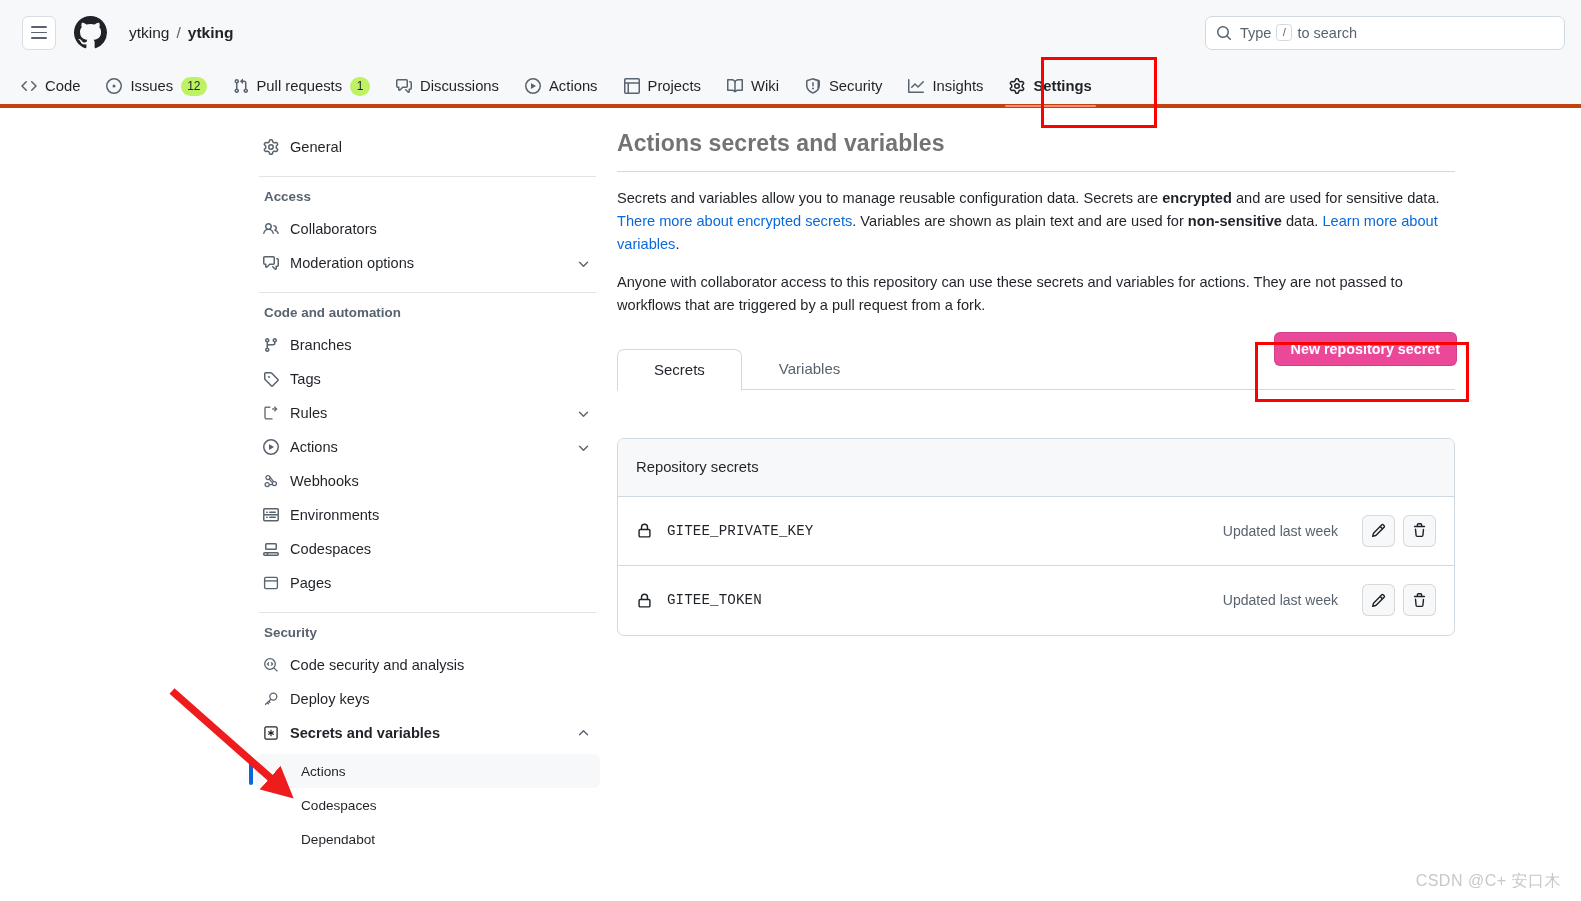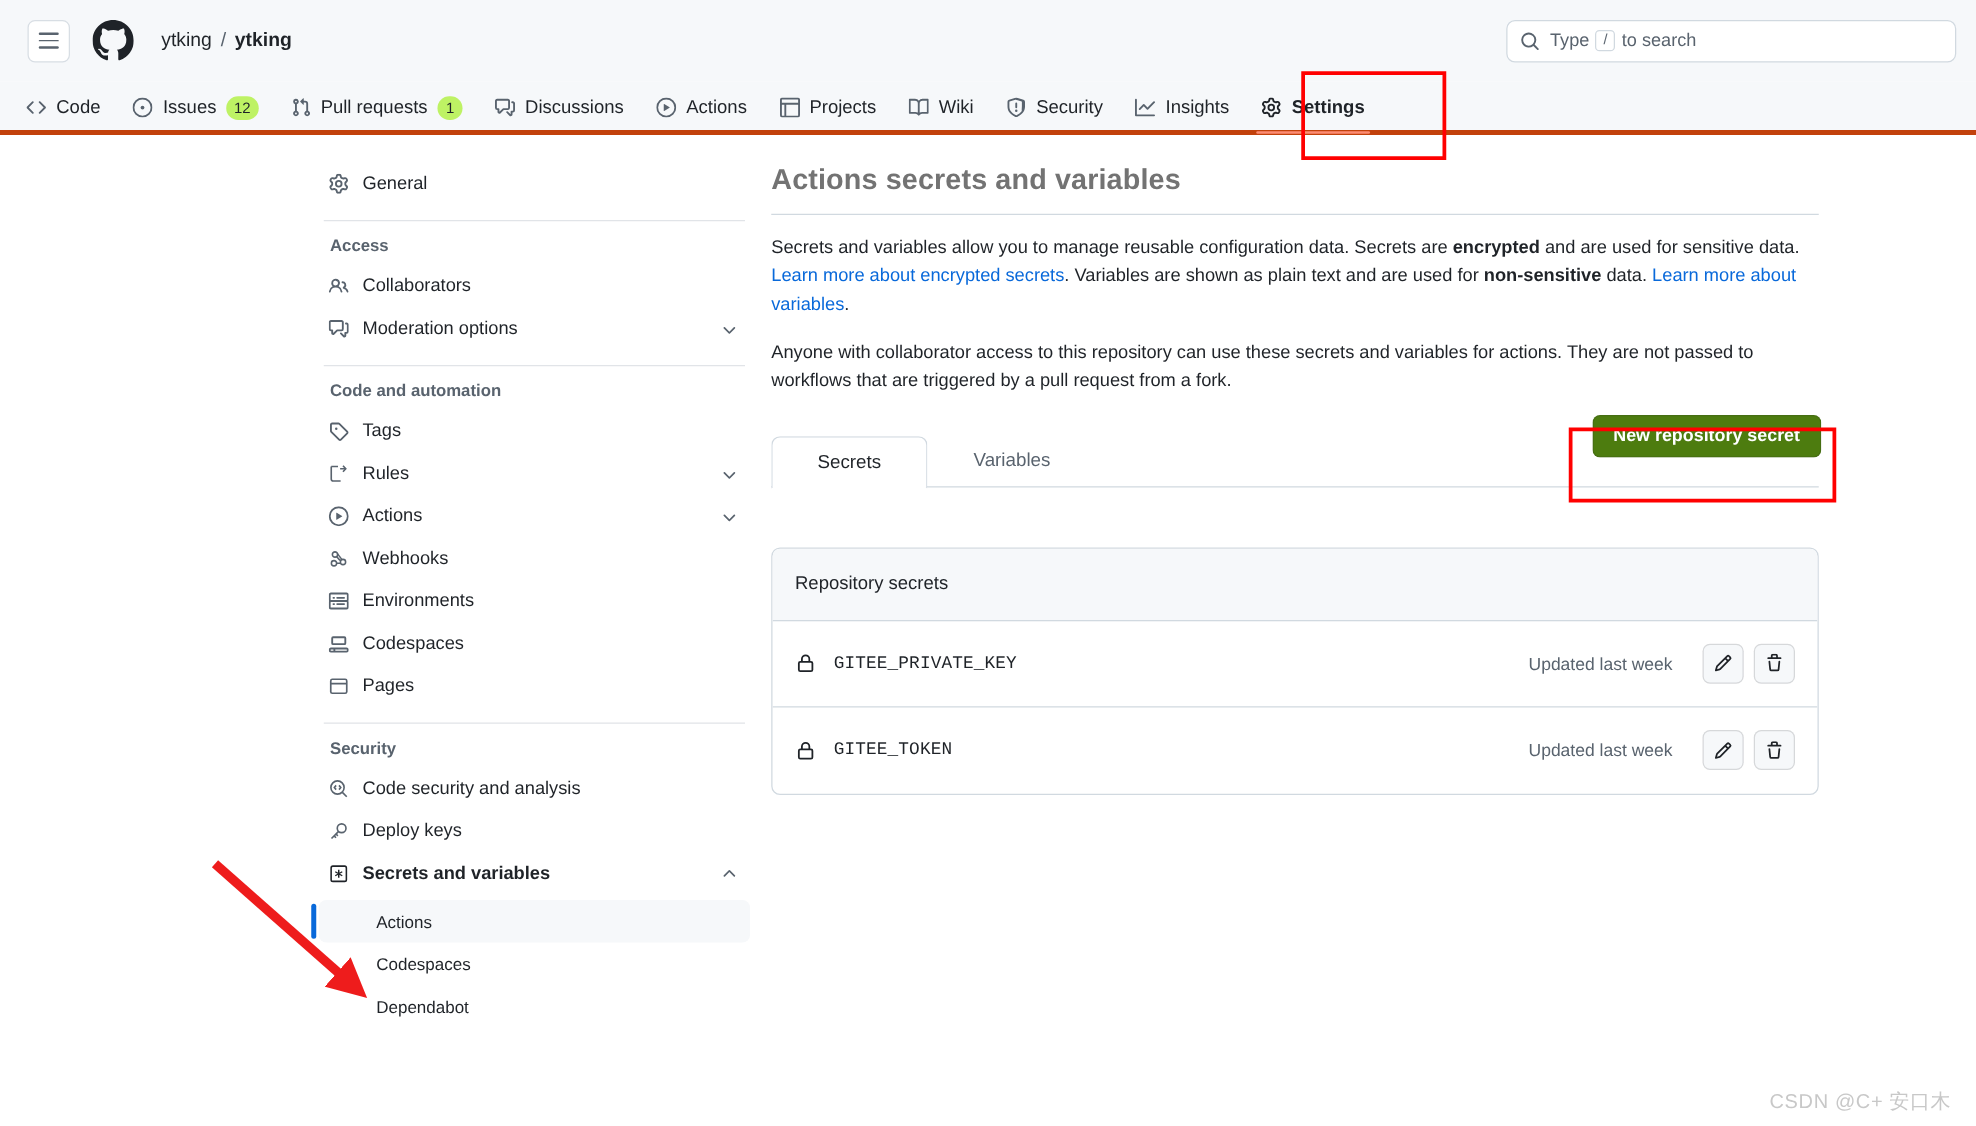--- a/index.html
+++ b/index.html
@@ -141,21 +141,21 @@
     border-color: #d1d9e0; border-bottom-color: #ffffff;
     margin-bottom: -1px;
   }
   .tab-underline {
     position: absolute; left: 0; right: 0; bottom: 0;
     height: 1px; background: #d1d9e0; z-index: 1;
   }
   .new-secret-btn {
     position: absolute; right: -2px; top: -12px;
     height: 34px; padding: 0 16px;
-    background: #4d7c0f; color: #ffffff;
+    background: #ec4899; color: #ffffff;
     border: 1px solid rgba(31,35,40,.15); border-radius: 6px;
     font-size: 14.3px; font-weight: 700;
     display: flex; align-items: center; justify-content: center;
     cursor: pointer; font-family: "Liberation Sans", sans-serif;
     z-index: 3;
   }
 
   
   .card {
     border: 1px solid #d1d9e0; border-radius: 7px;
@@ -381,20 +381,28 @@
           <svg width="15" height="15" viewBox="0 0 16 16" fill="#59636e">
               <path d="M12.78 6.22a.75.75 0 0 1 0 1.06l-4.25 4.25a.75.75 0 0 1-1.06 0L3.22 7.28a.749.749 0 0 1 .326-1.275.749.749 0 0 1 .734.215L8 9.94l3.72-3.72a.75.75 0 0 1 1.06 0Z"></path>
             </svg>
         </span>
       </a>
 
       <div class="side-divider"></div>
 
       <div class="side-heading">Code and automation</div>
 
+      <a class="side-link">
+        <span class="ico">
+          <svg width="16" height="16" viewBox="0 0 16 16" fill="#59636e">
+              <path d="M9.5 3.25a2.25 2.25 0 1 1 3 2.122V6A2.5 2.5 0 0 1 10 8.5H6a1 1 0 0 0-1 1v1.128a2.251 2.251 0 1 1-1.5 0V5.372a2.25 2.25 0 1 1 1.5 0v1.836A2.493 2.493 0 0 1 6 7h4a1 1 0 0 0 1-1v-.628A2.25 2.25 0 0 1 9.5 3.25Zm-6 0a.75.75 0 1 0 1.5 0 .75.75 0 0 0-1.5 0Zm8.25-.75a.75.75 0 1 0 0 1.5.75.75 0 0 0 0-1.5ZM4.25 12a.75.75 0 1 0 0 1.5.75.75 0 0 0 0-1.5Z"></path>
+            </svg>
+        </span>
+        <span>Branches</span>
+      </a>
 
       <a class="side-link">
         <span class="ico">
           <svg width="16" height="16" viewBox="0 0 16 16" fill="#59636e">
               <path d="M1 7.775V2.75C1 1.784 1.784 1 2.75 1h5.025c.464 0 .91.184 1.238.513l6.25 6.25a1.75 1.75 0 0 1 0 2.474l-5.026 5.026a1.75 1.75 0 0 1-2.474 0l-6.25-6.25A1.752 1.752 0 0 1 1 7.775Zm1.5 0c0 .066.026.13.073.177l6.25 6.25a.25.25 0 0 0 .354 0l5.025-5.025a.25.25 0 0 0 0-.354l-6.25-6.25a.25.25 0 0 0-.177-.073H2.75a.25.25 0 0 0-.25.25ZM6 5a1 1 0 1 1 0 2 1 1 0 0 1 0-2Z"></path>
             </svg>
         </span>
         <span>Tags</span>
       </a>
 
@@ -525,21 +533,21 @@
       <a class="side-sub">
         <span>Dependabot</span>
       </a>
     </div>
 
     <div class="content">
 
       <h1 class="content-title">Actions secrets and variables</h1>
       <div class="title-rule"></div>
 
-      <p class="para"><span>Secrets and variables allow you to manage reusable configuration data. Secrets are </span><b>encrypted</b><span> and are used for sensitive data. </span><a>Learn more about encrypted secrets</a><span>. Variables are shown as plain text and are used for </span><b>non-sensitive</b><span> data. </span><a>Learn more about variables</a><span>.</span></p>
+      <p class="para"><span>Secrets and variables allow you to manage reusable configuration data. Secrets are </span><b>encrypted</b><span> and are used for sensitive data. </span><a>There more about encrypted secrets</a><span>. Variables are shown as plain text and are used for </span><b>non-sensitive</b><span> data. </span><a>Learn more about variables</a><span>.</span></p>
 
       <p class="para">Anyone with collaborator access to this repository can use these secrets and variables for actions. They are not passed to workflows that are triggered by a pull request from a fork.</p>
 
       <div class="tabrow">
         <div class="tab-underline"></div>
         <div class="tabs">
           <div class="tab active">
             <span>Secrets</span>
           </div>
           <div class="tab">

